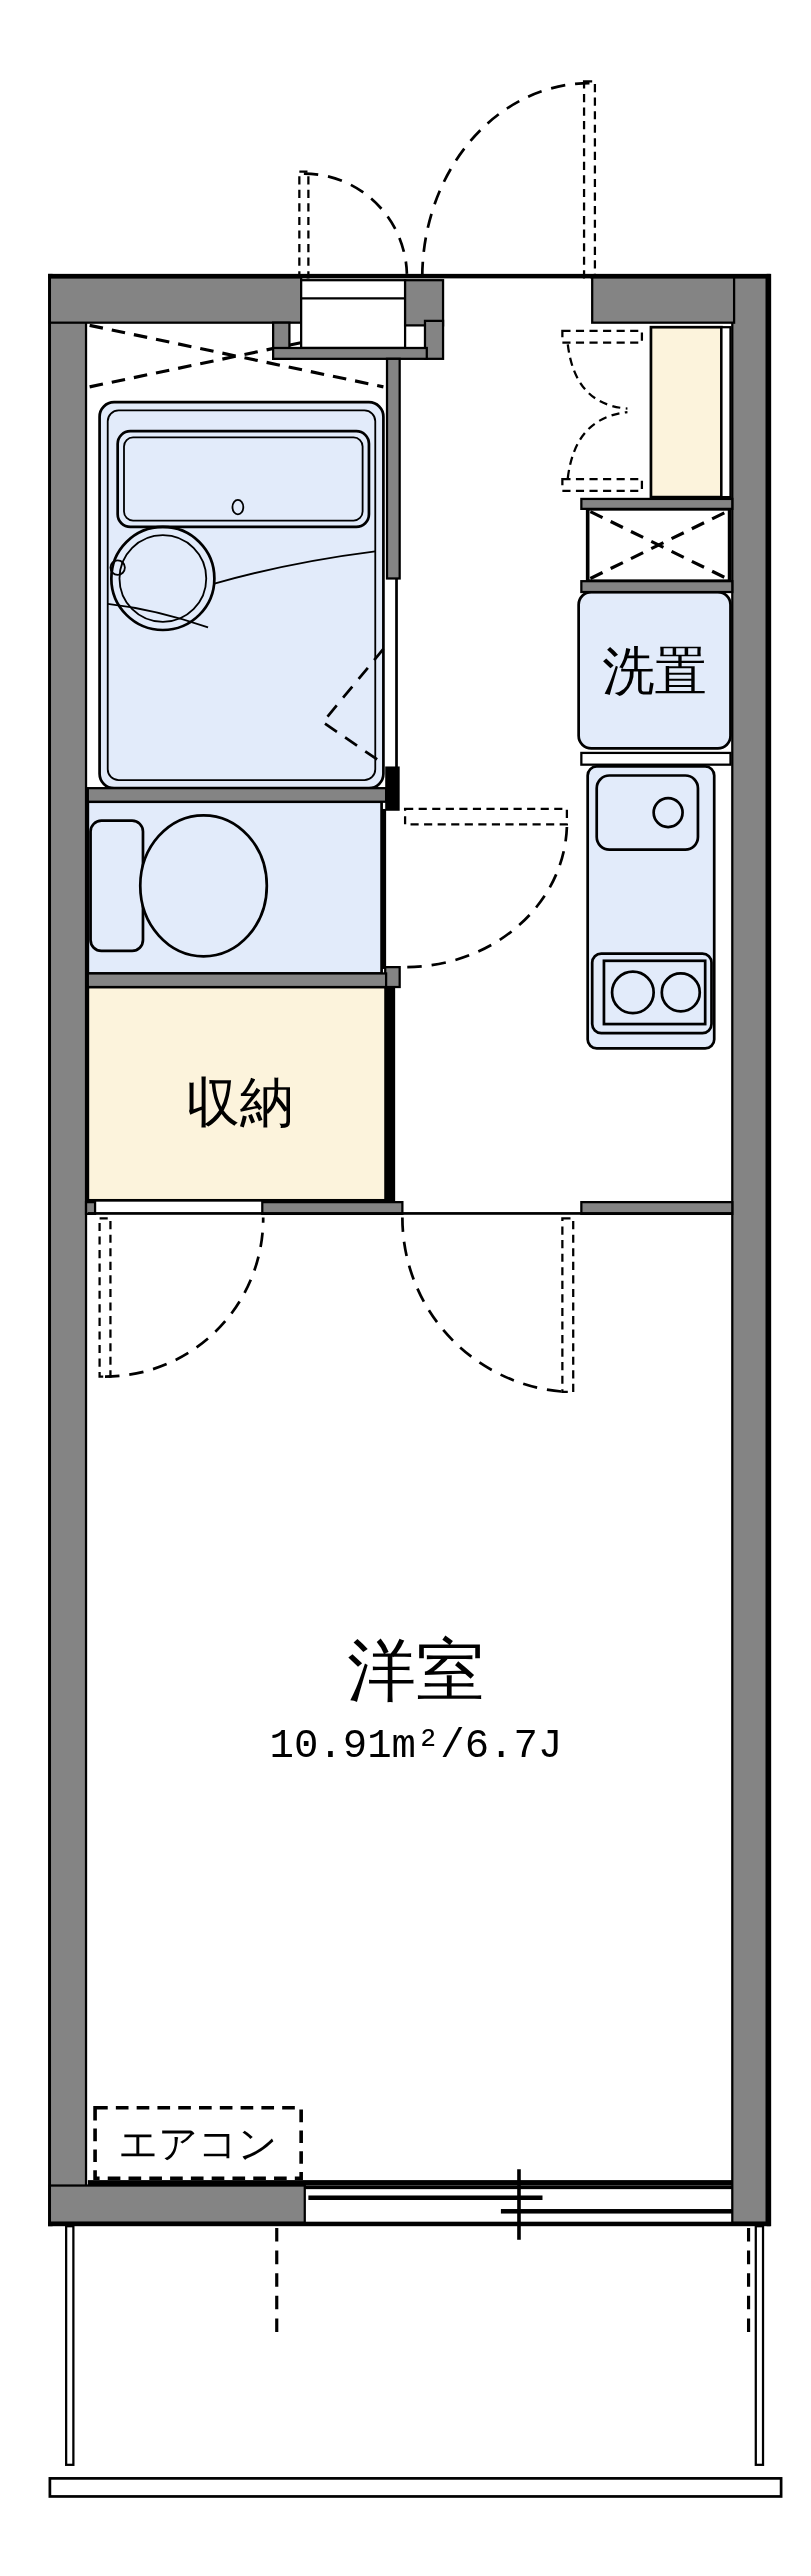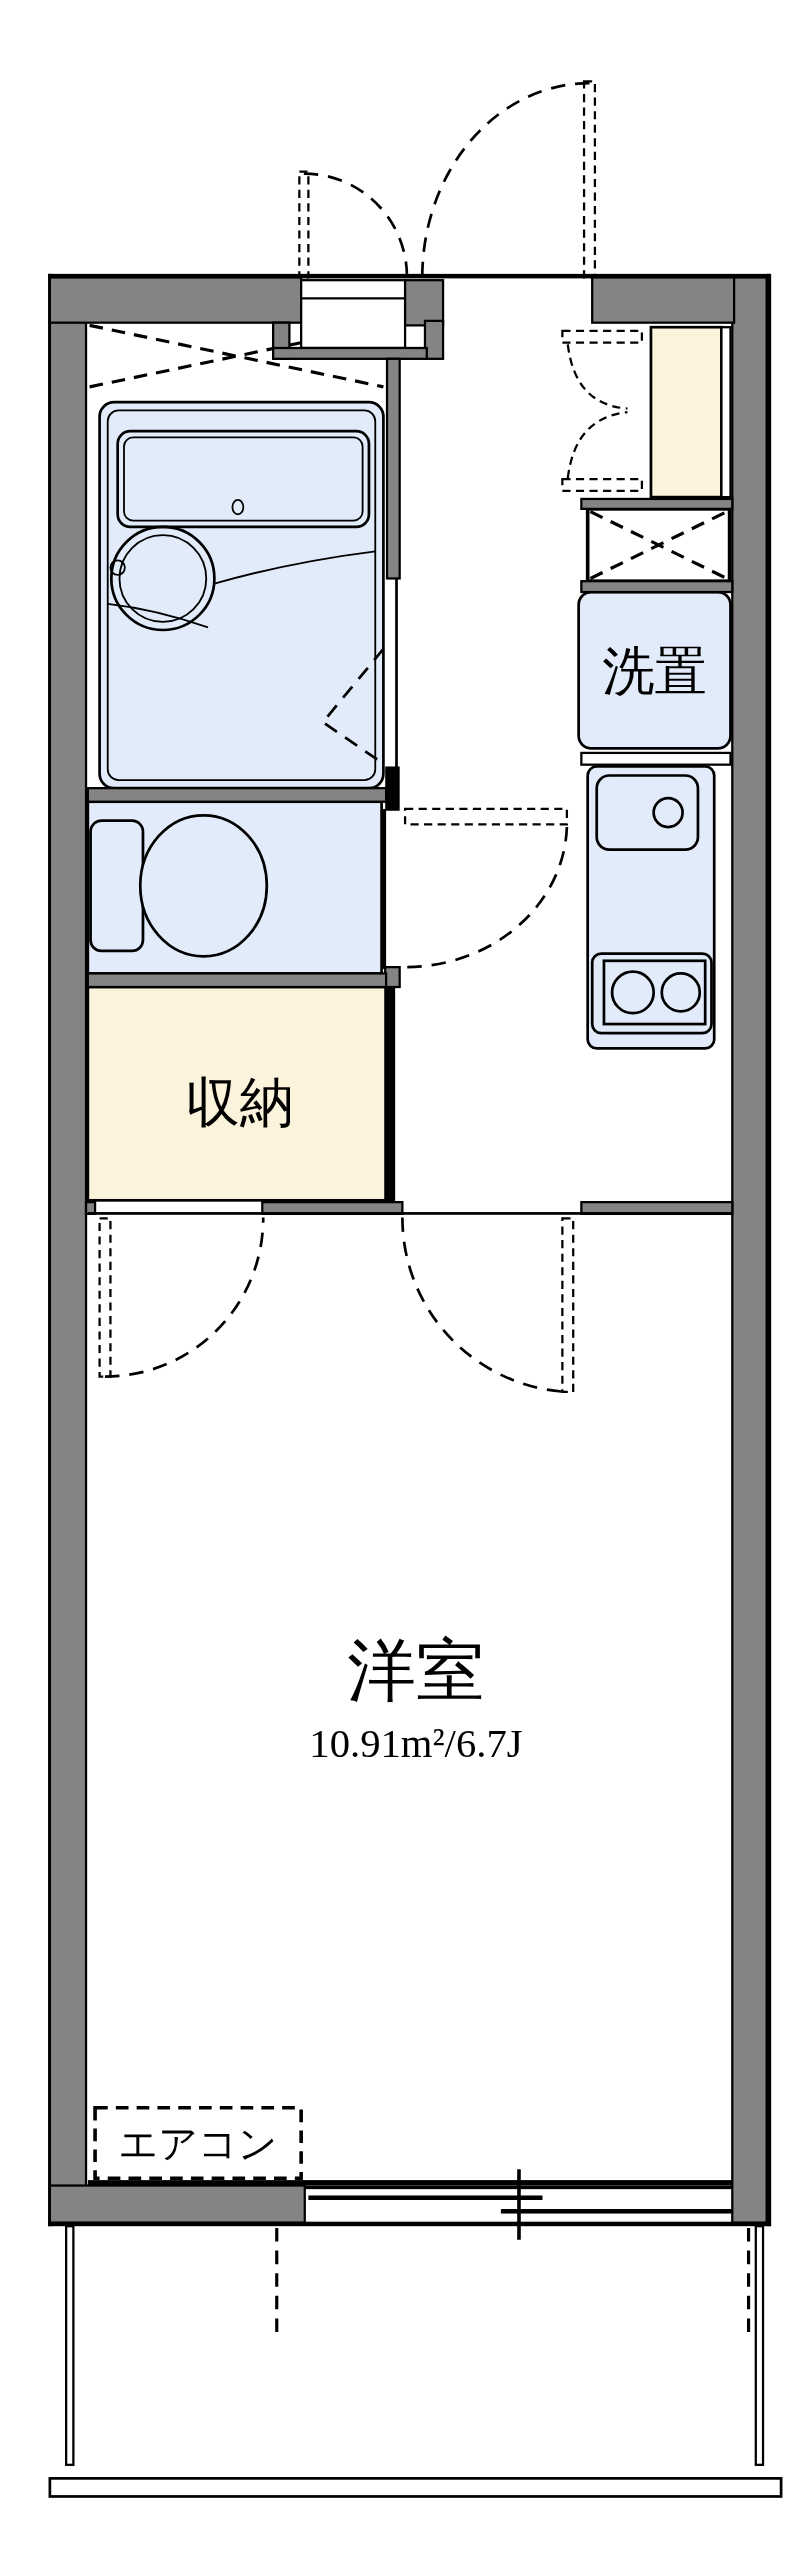--- a/index.html
+++ b/index.html
@@ -1,17 +1,17 @@
 <!DOCTYPE html>
 <html style="--wall-gray: #848484; --fixture-blue: #e2ebfa; --floor-cream: #fcf3dc; --line-black: #000000; --background: #ffffff;font-size:14.5px"><head>
 <meta charset="utf-8">
 <style>
   html,body{margin:0;padding:0;background:#fff;}
   #plan{position:relative;width:812px;height:2576px;background:var(--background,#fff);
-        font-family:Liberation Serif, serif;}
+        font-family:Liberation Mono, monospace;}
   svg{position:absolute;left:0;top:0;}
   .wall{fill:var(--wall-gray,#848484);stroke:#000;stroke-width:2.5;}
   .blackbar{fill:#000;stroke:none;}
   .fixture{fill:var(--fixture-blue,#e2ebfa);stroke:#000;stroke-width:3;}
   .fixline{fill:none;stroke:#000;stroke-width:2;}
   .fixline3{fill:none;stroke:#000;stroke-width:3;}
   .cream{fill:var(--floor-cream,#fcf3dc);stroke:#000;stroke-width:3;}
   .whitebox{fill:#fff;stroke:#000;stroke-width:2.5;}
   .dash-arc{fill:none;stroke:#000;stroke-width:3;stroke-dasharray:16 11;}
   .dash-leaf{fill:#fff;stroke:#000;stroke-width:2.5;stroke-dasharray:9 6;}

